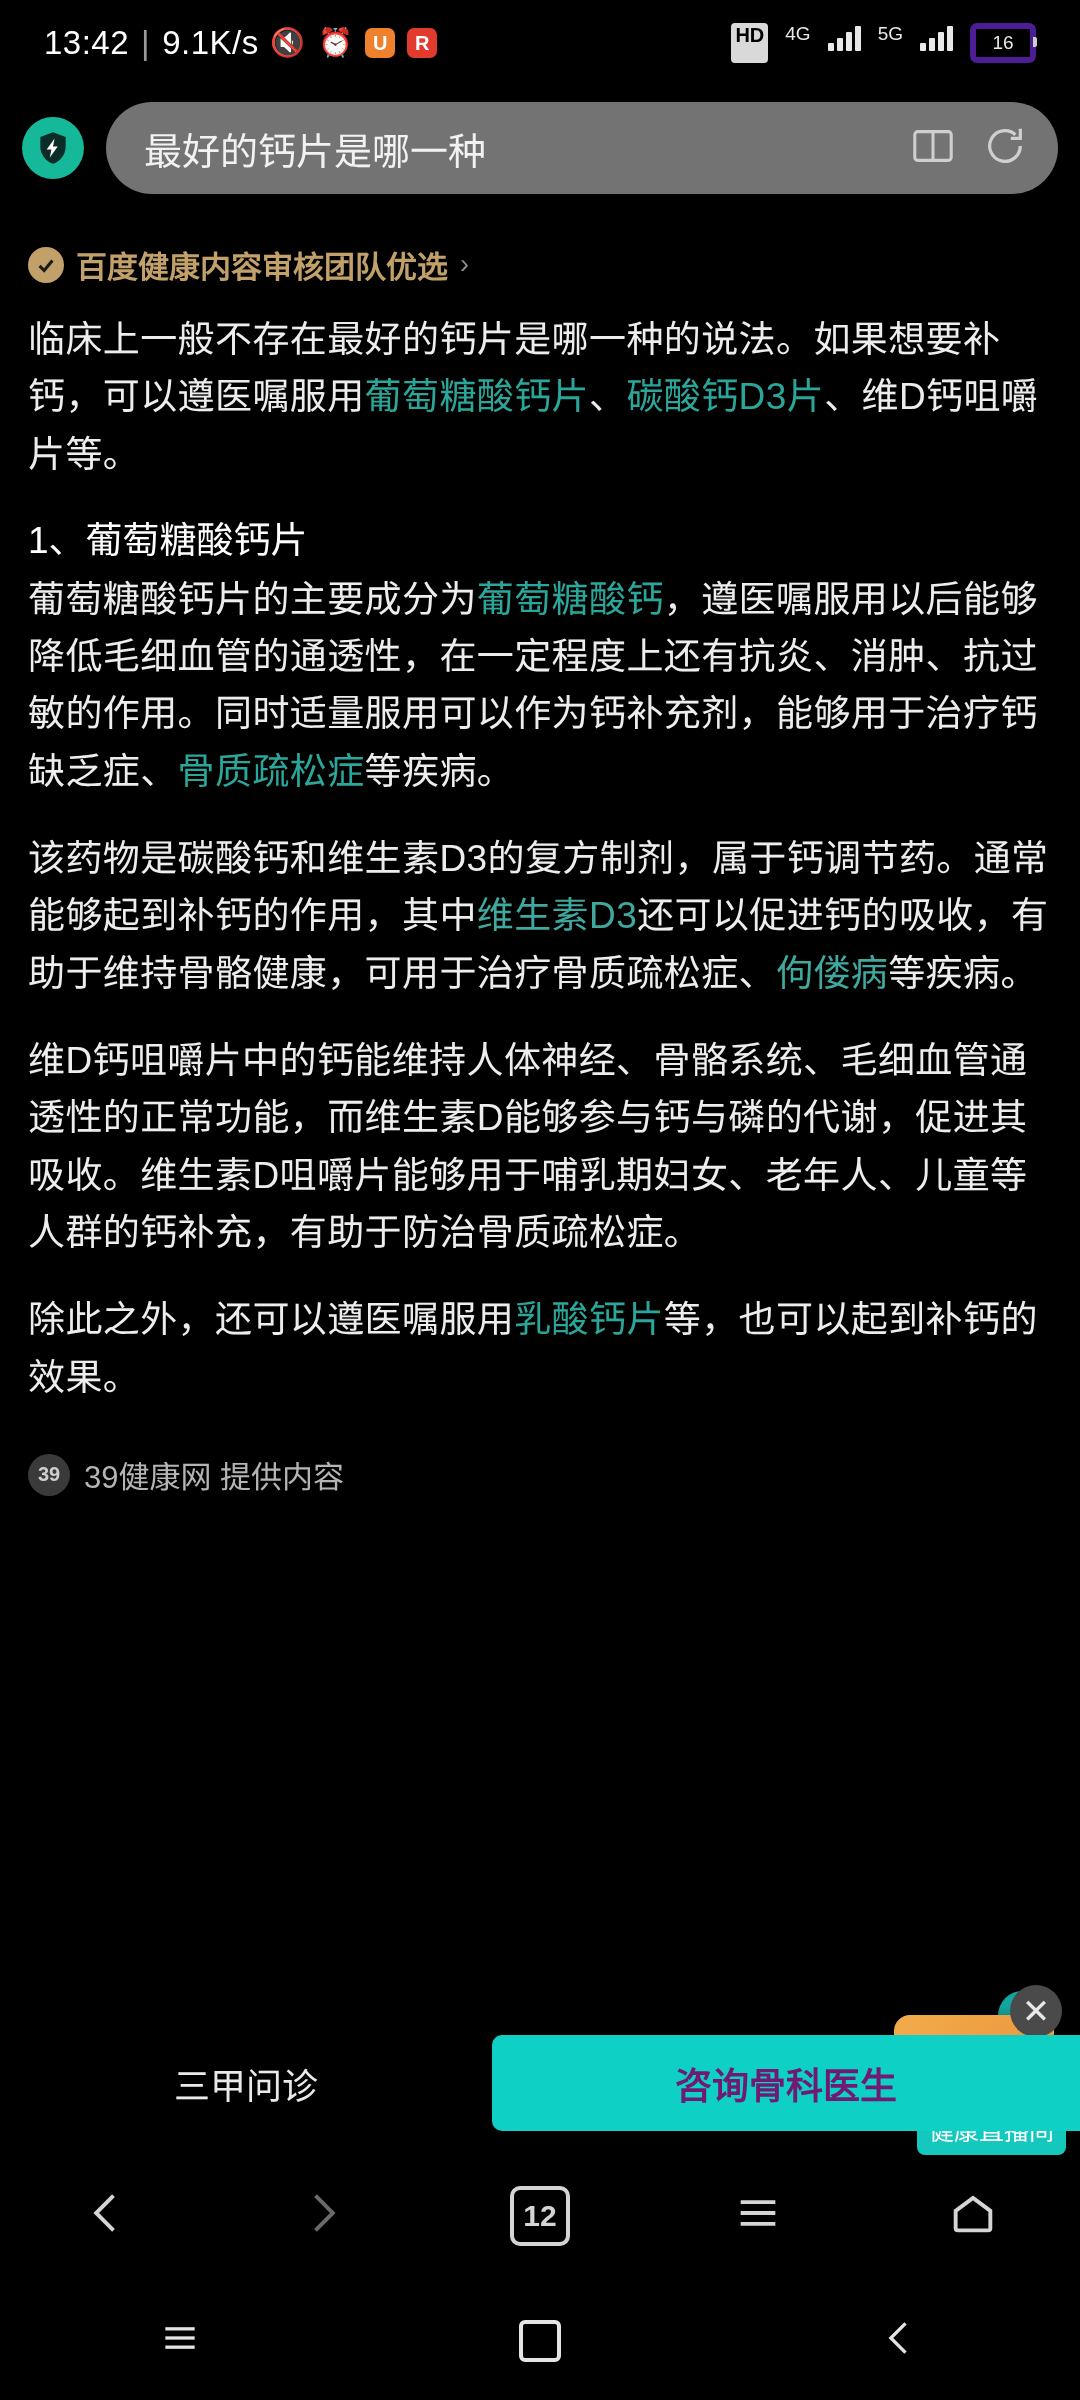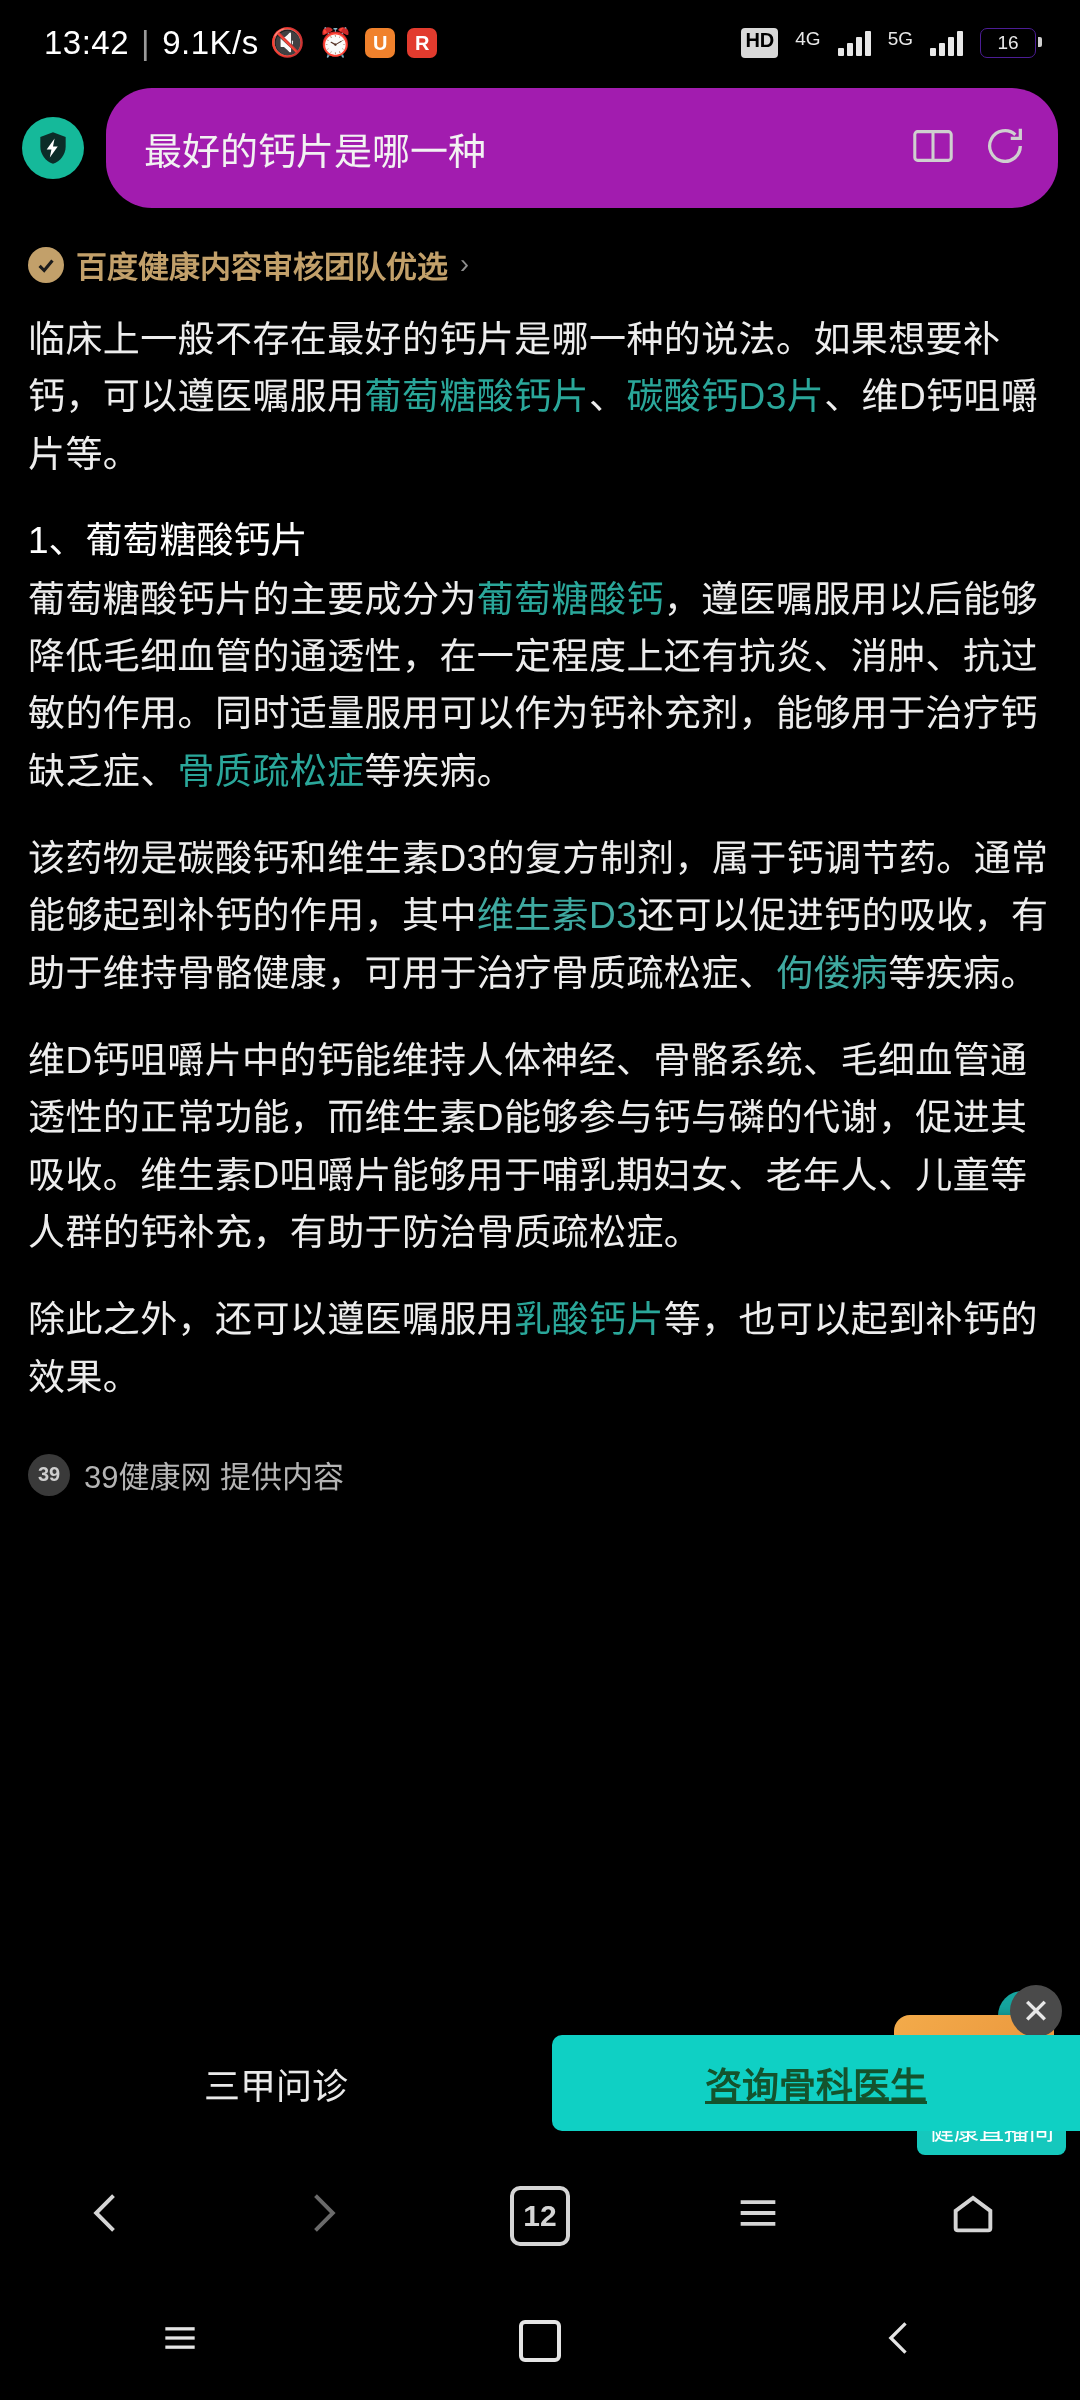--- a/index.html
+++ b/index.html
@@ -82,21 +82,21 @@
     width: 6px;
     background: #e8e8e8;
     border-radius: 1px;
   }
   .bars i:nth-child(1){height:8px}
   .bars i:nth-child(2){height:13px}
   .bars i:nth-child(3){height:19px}
   .bars i:nth-child(4){height:25px}
   .batt {
     width: 54px; height: 28px;
-    border: 1px solid #4c1d95;
+    border: 6px solid #4c1d95;
     border-radius: 7px;
     position: relative;
     display: inline-flex;
     align-items: center;
     justify-content: center;
     font-size: 19px;
     color: #e8e8e8;
   }
   .batt:after {
     content: "";
@@ -122,22 +122,22 @@
     border-radius: 50%;
     background: #15b99a;
     display: flex;
     align-items: center;
     justify-content: center;
     flex: none;
   }
   .shield svg { width: 38px; height: 38px; }
   .searchfield {
     flex: 1;
-    height: 120px;
-    background: #a21caf;
+    height: 92px;
+    background: #737373;
     border-radius: 46px;
     display: flex;
     align-items: center;
     padding: 0 30px 0 38px;
     box-sizing: border-box;
     gap: 26px;
   }
   .searchfield .q {
     flex: 1;
     font-size: 38px;
@@ -223,30 +223,29 @@
   }
   .cta-left {
     flex: 1;
     display: flex;
     align-items: center;
     justify-content: center;
     font-size: 36px;
     color: #eaeaea;
   }
   .cta-right {
-    width: 528px;
+    width: 588px;
     background: #0fd0c4;
     border-radius: 10px 0 0 10px;
     display: flex;
     align-items: center;
     justify-content: center;
     font-size: 37px;
-    color: #14532d;
-    font-weight: bold;
-    text-decoration: underline;
+    color: #701a75;
+    font-weight: bold;
   }
 
   
   .live-widget {
     position: absolute;
     right: 18px;
     top: 1985px;
     width: 200px;
     pointer-events: none;
   }

